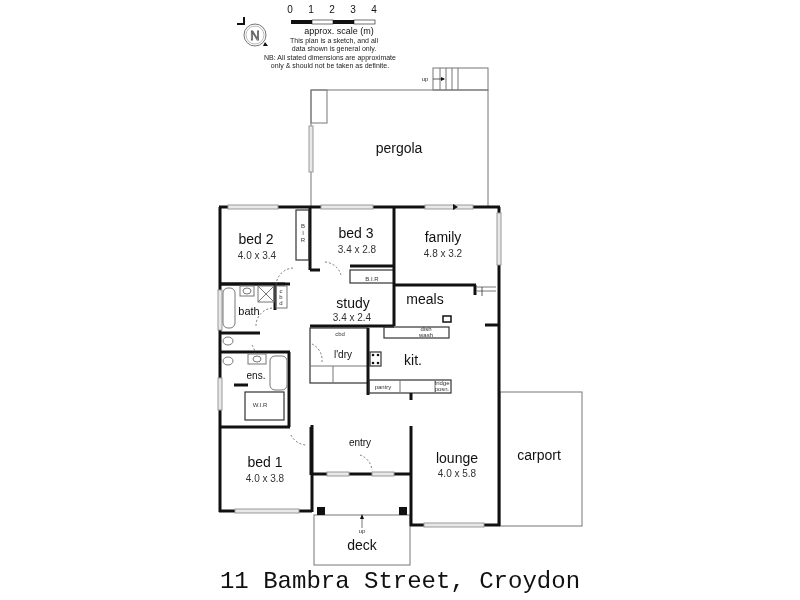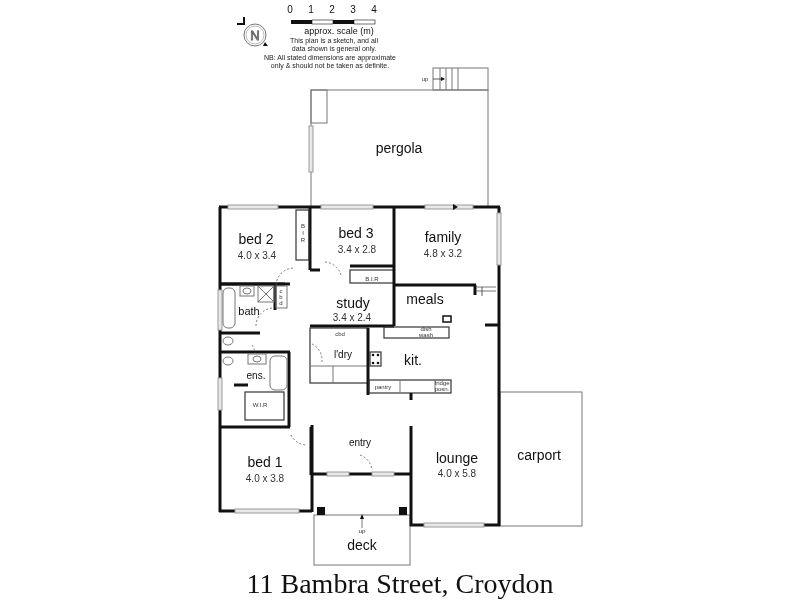--- a/index.html
+++ b/index.html
@@ -8,21 +8,21 @@
   .wall { stroke: #111; stroke-width: 3; fill: none; }
   .thin { stroke: #777; stroke-width: 1; fill: none; }
   .mid { stroke: #333; stroke-width: 1.2; fill: none; }
   .win { stroke: #999; stroke-width: 1; fill: #e8e8e8; }
   .door { stroke: #555; stroke-width: 0.8; fill: none; stroke-dasharray: 2 2; }
   .lbl { font-family: "Liberation Sans", sans-serif; fill: #111; }
   .room { font-size: 14px; }
   .dim { font-size: 10px; fill: #333; }
   .tiny { font-size: 6px; fill: #333; }
   .note { font-size: 7px; fill: #222; }
-  .title { position: absolute; left: 0; width: 800px; top: 568px; text-align: center; font-size: 28px; font-family: Liberation Serif, serif; color: #111; }
+  .title { position: absolute; left: 0; width: 800px; top: 568px; text-align: center; font-size: 24px; font-family: Liberation Mono, monospace; color: #111; }
 </style>
 </head>
 <body>
 
 <svg width="800" height="600" viewBox="0 0 800 600">
 
   <g>
     <text class="lbl" x="290" y="13" font-size="10" text-anchor="middle">0</text>
     <text class="lbl" x="311" y="13" font-size="10" text-anchor="middle">1</text>
     <text class="lbl" x="332" y="13" font-size="10" text-anchor="middle">2</text>

